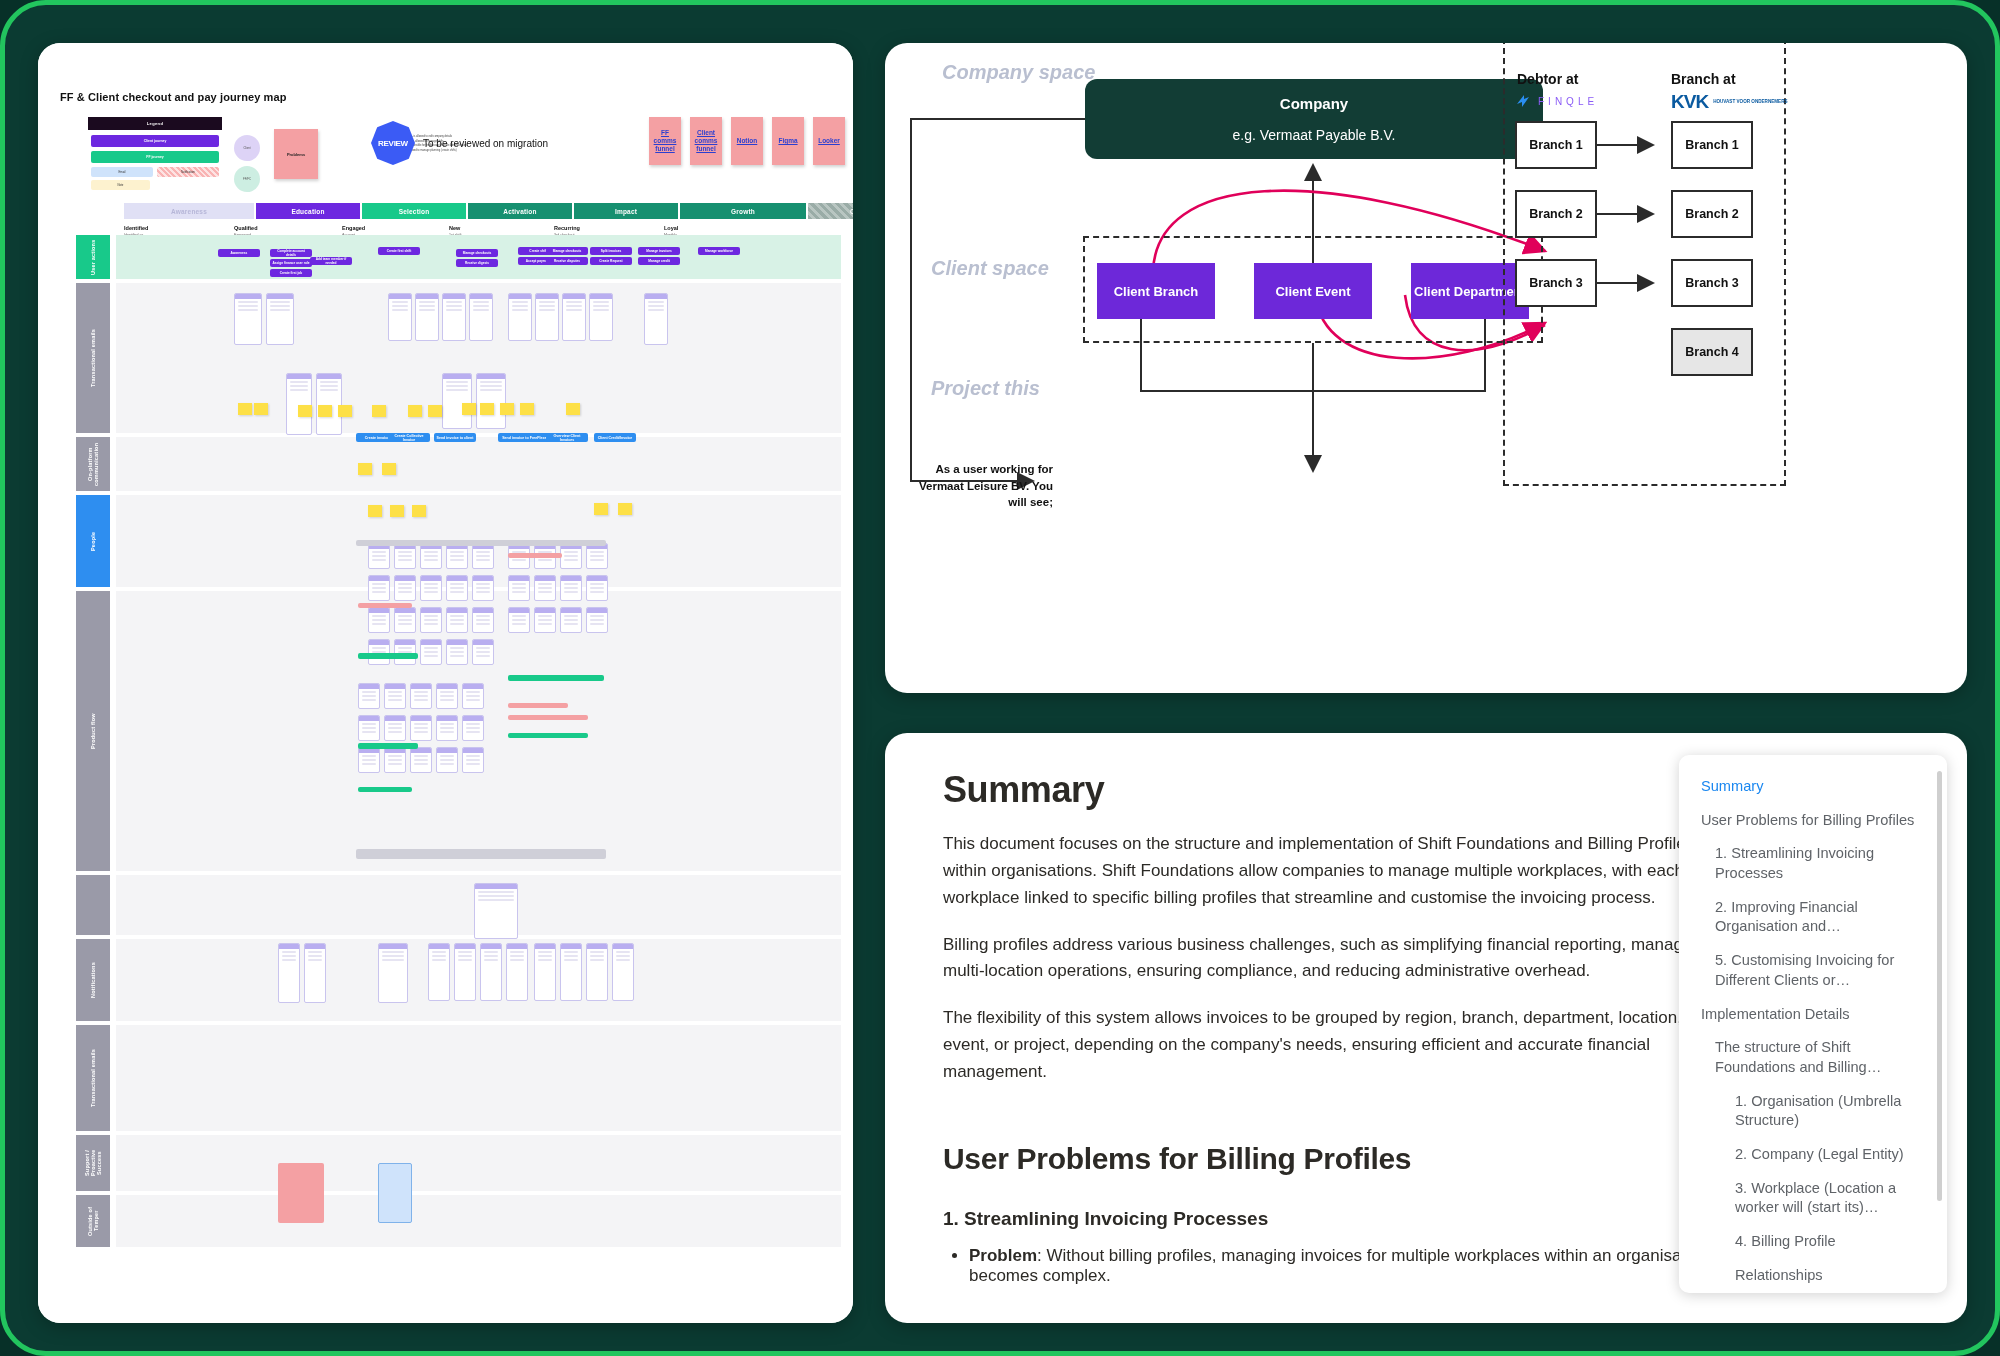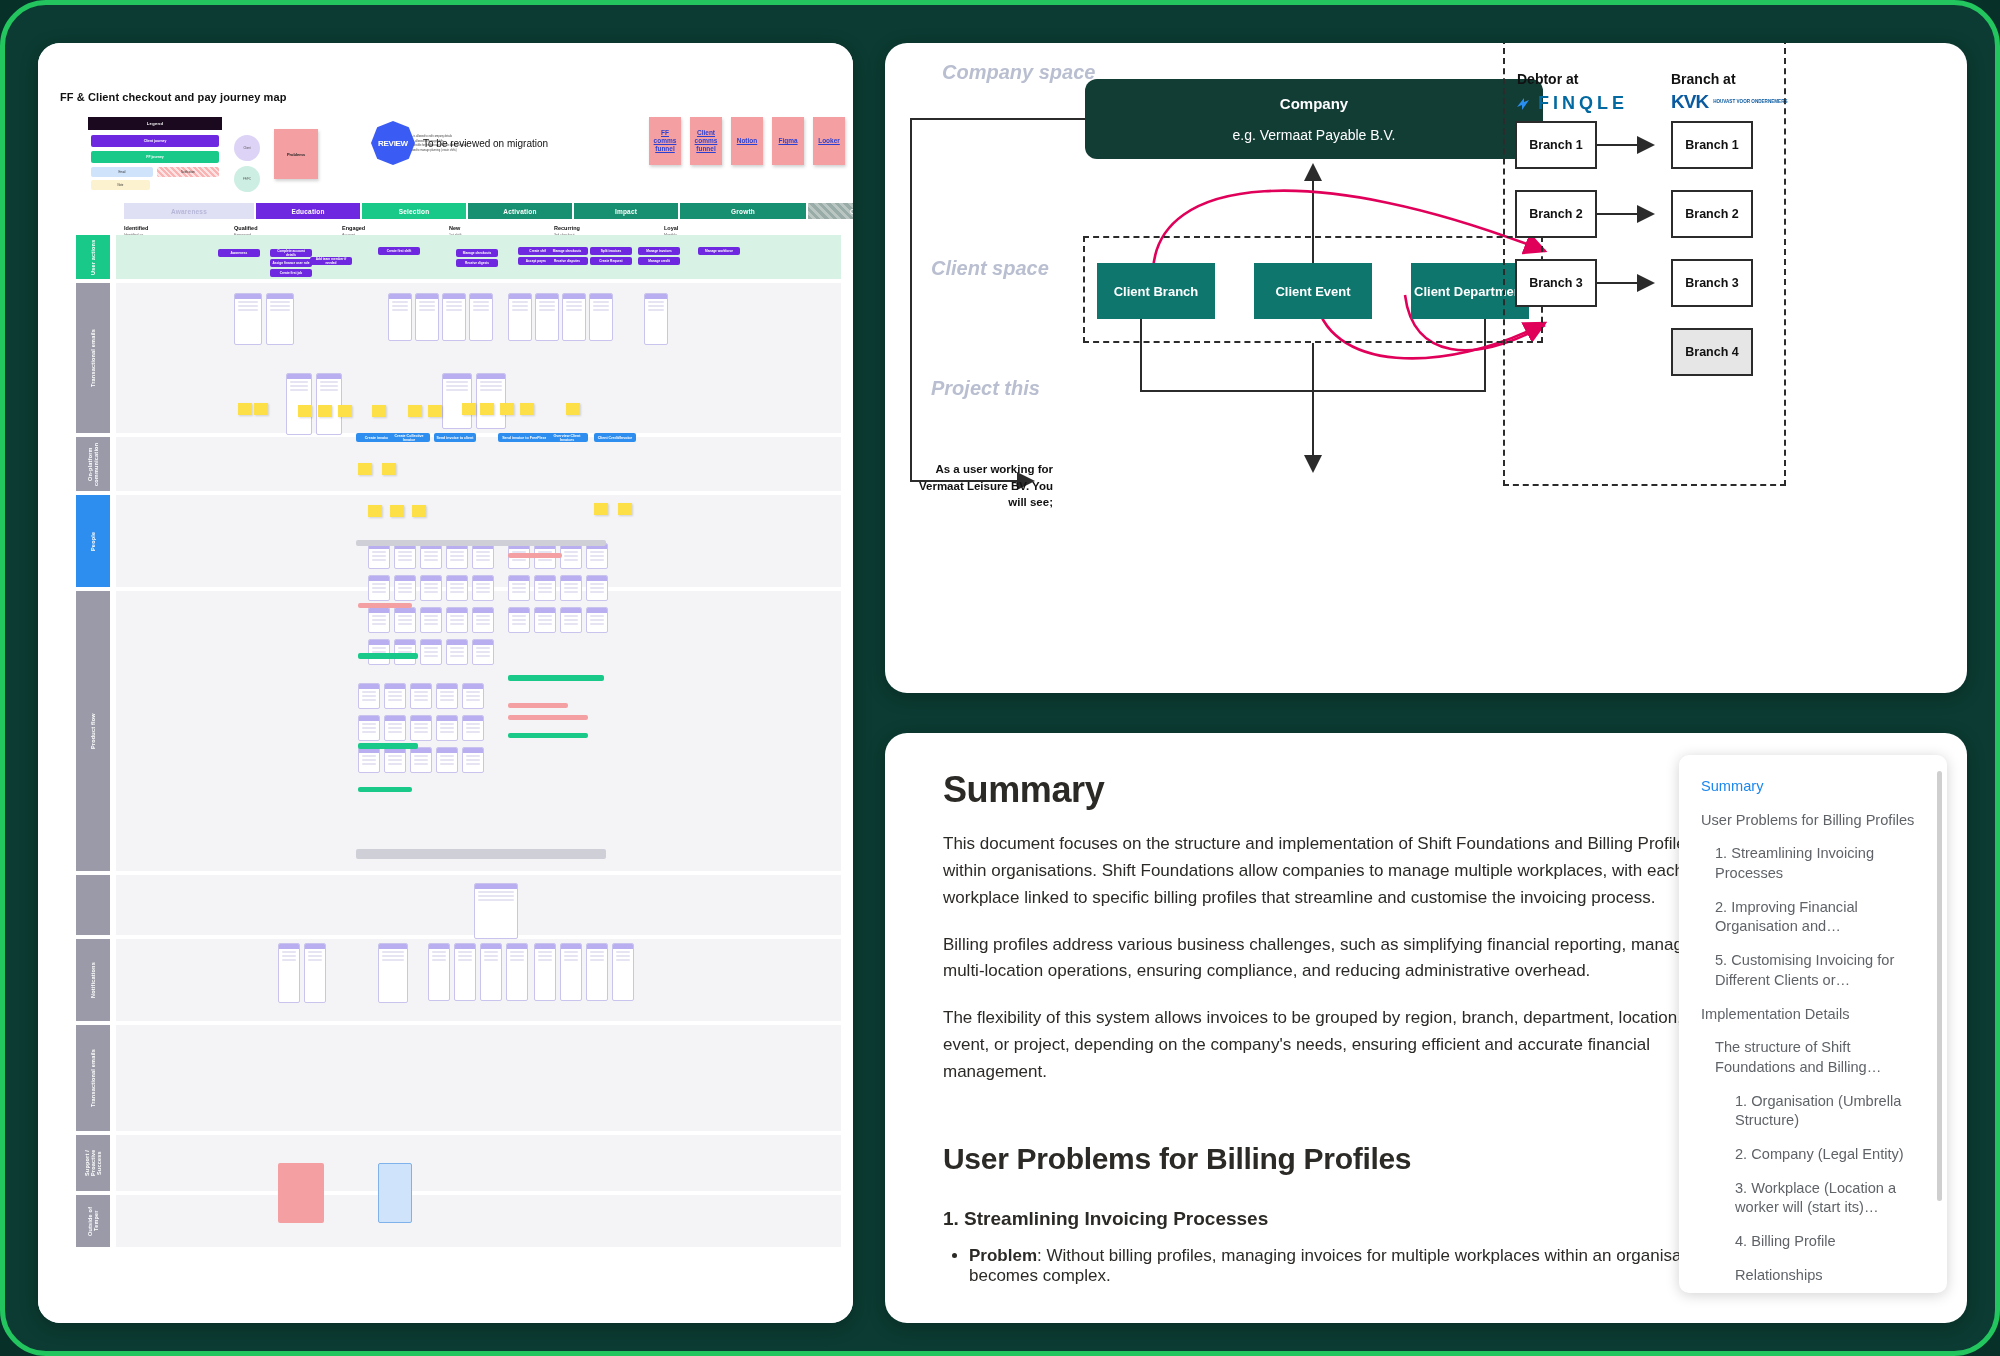--- a/index.html
+++ b/index.html
@@ -125,21 +125,21 @@
     background:#123d35; color:#fff; border-radius:12px;
     display:flex; flex-direction:column; align-items:center; justify-content:center; gap:15px;
   }
   .dg-company .c1 { font-size:15px; font-weight:bold; }
   .dg-company .c2 { font-size:14px; }
   .client-dash {
     position:absolute; left:198px; top:193px; width:460px; height:107px;
     border:2px dashed #2b2b2b;
   }
   .client-box {
-    position:absolute; width:118px; height:56px; background:#0f766e; color:#fff;
+    position:absolute; width:118px; height:56px; background:#6d28d9; color:#fff;
     display:flex; align-items:center; justify-content:center;
     font-size:13px; font-weight:bold; text-align:center;
   }
   .project-area {
     position:absolute; left:198px; top:432px; width:458px; height:200px;
     border:2px solid #2b2b2b; background:#fff;
   }
   .project-box {
     position:absolute; width:82px; height:55px; background:#6d28e0; color:#fff;
     display:flex; align-items:center; justify-content:center;
@@ -148,21 +148,21 @@
   .user-note {
     position:absolute; left:28px; top:418px; width:140px; text-align:right;
     font-size:11.5px; font-weight:bold; color:#111; line-height:1.45;
   }
   .ext-dash {
     position:absolute; left:618px; top:-5px; width:283px; height:448px;
     border:2px dashed #2b2b2b;
   }
   .col-title { position:absolute; font-size:14px; font-weight:bold; color:#111; }
   .brand-finqle { position:absolute; display:flex; align-items:center; gap:7px; }
-  .brand-finqle .fw { font-size:18px; letter-spacing:4px; color:#0369a1; font-weight:700; }
+  .brand-finqle .fw { font-size:10px; letter-spacing:4px; color:#8b5cf6; font-weight:400; }
   .brand-kvk { position:absolute; display:flex; align-items:center; gap:5px; }
   .brand-kvk .kv { font-size:19px; font-weight:bold; color:#0a5aa0; letter-spacing:-1px; }
   .brand-kvk .ks { font-size:4.6px; font-weight:bold; color:#0a5aa0; line-height:1.25; }
   .branch-box {
     position:absolute; width:82px; height:48px; background:#fff; border:2px solid #2b2b2b;
     display:flex; align-items:center; justify-content:center; font-size:12.5px; font-weight:bold; color:#111;
   }
   .branch-box.muted { background:#e6e6e6; }
 
   

